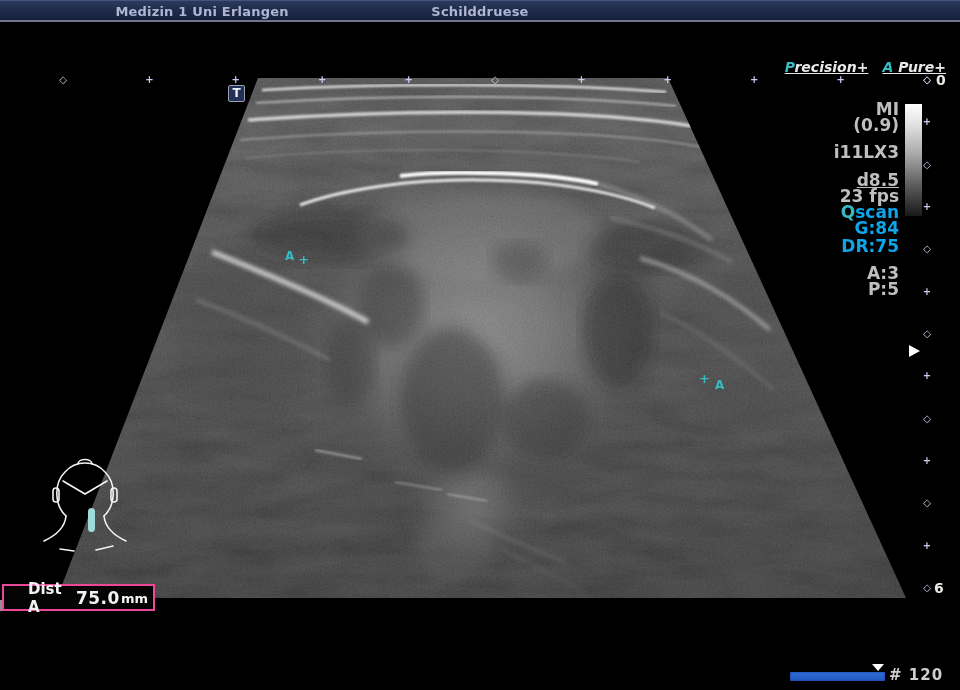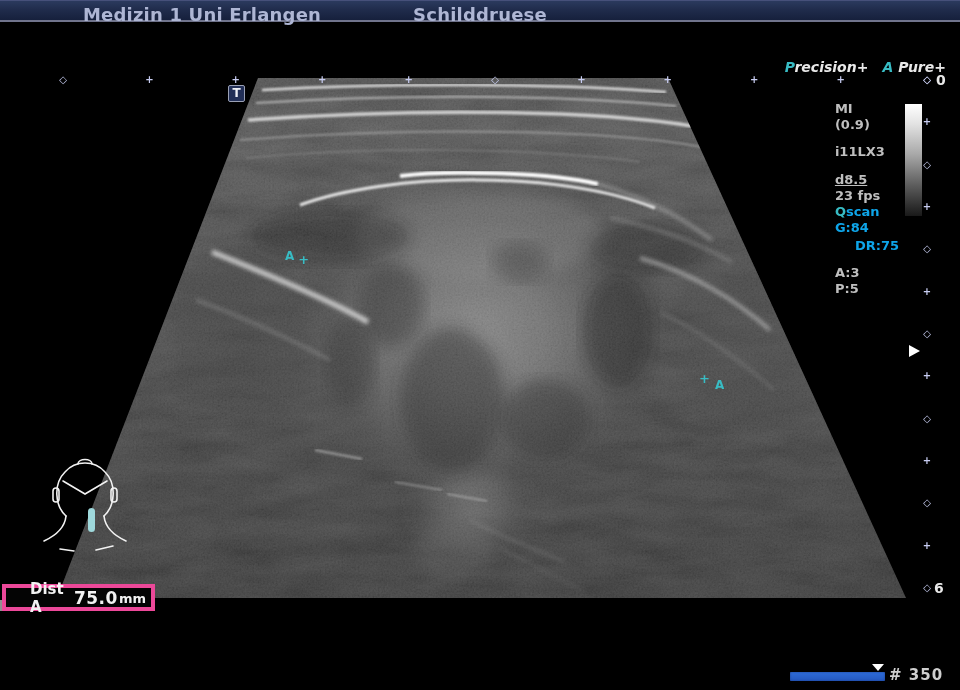--- a/index.html
+++ b/index.html
@@ -17,21 +17,21 @@
 
   
   .header{
     position:absolute;left:0;top:0;width:960px;height:22px;
     background:linear-gradient(#2b3a5e 0%,#202c4c 45%,#16203c 100%);
     border-bottom:2px solid #70748c;border-top:1px solid #46507a;
     z-index:30;
   }
   .header .hlabel{
     position:absolute;top:3px;transform:translateX(-50%);
-    font-size:18px;font-weight:bold;color:var(--header-text);
+    font-size:13px;font-weight:bold;color:var(--header-text);
     letter-spacing:.2px;white-space:nowrap;
   }
   .hlabel.dept{left:202px;}
   .hlabel.preset{left:480px;}
 
   
   svg.usimg{position:absolute;left:0;top:0;z-index:1;}
 
   
   .tmark{
@@ -55,28 +55,28 @@
     border-left:11px solid #fff;
   }
   .graybar{
     position:absolute;left:905px;top:104px;width:17px;height:112px;z-index:8;
     background:linear-gradient(#fff 0%,#e2e2e2 18%,#a8a8a8 45%,#5e5e5e 72%,#2c2c2c 92%,#191919 100%);
   }
 
   
   .modes{
     position:absolute;top:59px;right:14px;z-index:10;display:flex;gap:14px;
-    font-size:14px;font-weight:bold;font-style:italic;color:#e9e9e9;white-space:nowrap;
+    font-size:14px;font-weight:bold;font-style:italic;color:#e9e9e9;white-space:nowrap;text-decoration:underline;
   }
   .modes .acc{color:var(--accent);}
 
   
   .status-panel{
-    position:absolute;top:101px;right:61px;z-index:10;text-align:left;
-    font-size:13px;font-weight:bold;color:var(--panel-text);line-height:16px;white-space:nowrap;
+    position:absolute;top:101px;right:61px;z-index:10;text-align:right;
+    font-size:17px;font-weight:bold;color:var(--panel-text);line-height:16px;white-space:nowrap;
   }
   .status-panel .gap8{margin-top:11px;}
   .status-panel .gap4{margin-top:12px;text-decoration:underline;}
   .status-panel .gap2{margin-top:2px;margin-left:20px;}
   .status-panel .lt{color:#0ea5e9;}
   .status-panel .acc{color:var(--accent);}
 
   
   .caliper{position:absolute;z-index:12;color:var(--accent);white-space:nowrap;}
   .caliper .lab{font-size:12px;font-weight:bold;}
@@ -86,21 +86,21 @@
   .cal-a-right{left:699px;top:368px;}
   .cal-a-right .lab{position:relative;left:5px;top:6px;}
 
   
   .bodymarker{position:absolute;left:33px;top:448px;z-index:11;}
 
   
   .meas-tab{position:absolute;left:0;top:600px;width:9px;height:11px;background:#909090;z-index:14;}
   .meas-box{
     position:absolute;left:2px;top:584px;width:153px;height:27px;z-index:15;
-    background:#040404;border:4px solid #ec4899;
+    background:#040404;border:2px solid #ec4899;
     display:flex;align-items:center;color:#f2f2f2;
   }
   .meas-box .mlabel{font-size:15px;font-weight:bold;margin-left:24px;}
   .meas-box .mvalue{font-size:17px;font-weight:bold;margin-left:auto;letter-spacing:.5px;}
   .meas-box .munit{font-size:13px;font-weight:bold;margin:2px 5px 0 1px;}
 
   
   .cine-bar{
     position:absolute;left:790px;top:672px;width:95px;height:9px;z-index:10;border-radius:1px;
     background:linear-gradient(var(--cine-bar),#2458c0);
@@ -268,21 +268,21 @@
 
   <div class="meas-tab"></div>
   <div class="meas-box">
     <span class="mlabel">Dist A</span>
     <span class="mvalue">75.0</span>
     <span class="munit">mm</span>
   </div>
 
   <div class="cine-bar"></div>
   <div class="cine-handle"></div>
-  <span class="frame-label"># 350</span>
+  <span class="frame-label"># 120</span>
 
 <span class="tick major" style="left: 63px; top: 80px;">◇</span>
     <span class="tick minor" style="left: 149.4px; top: 80px;">+</span>
     <span class="tick minor" style="left: 235.8px; top: 80px;">+</span>
     <span class="tick minor" style="left: 322.2px; top: 80px;">+</span>
     <span class="tick minor" style="left: 408.6px; top: 80px;">+</span>
     <span class="tick major" style="left: 495px; top: 80px;">◇</span>
     <span class="tick minor" style="left: 581.4px; top: 80px;">+</span>
     <span class="tick minor" style="left: 667.8px; top: 80px;">+</span>
     <span class="tick minor" style="left: 754.2px; top: 80px;">+</span>

